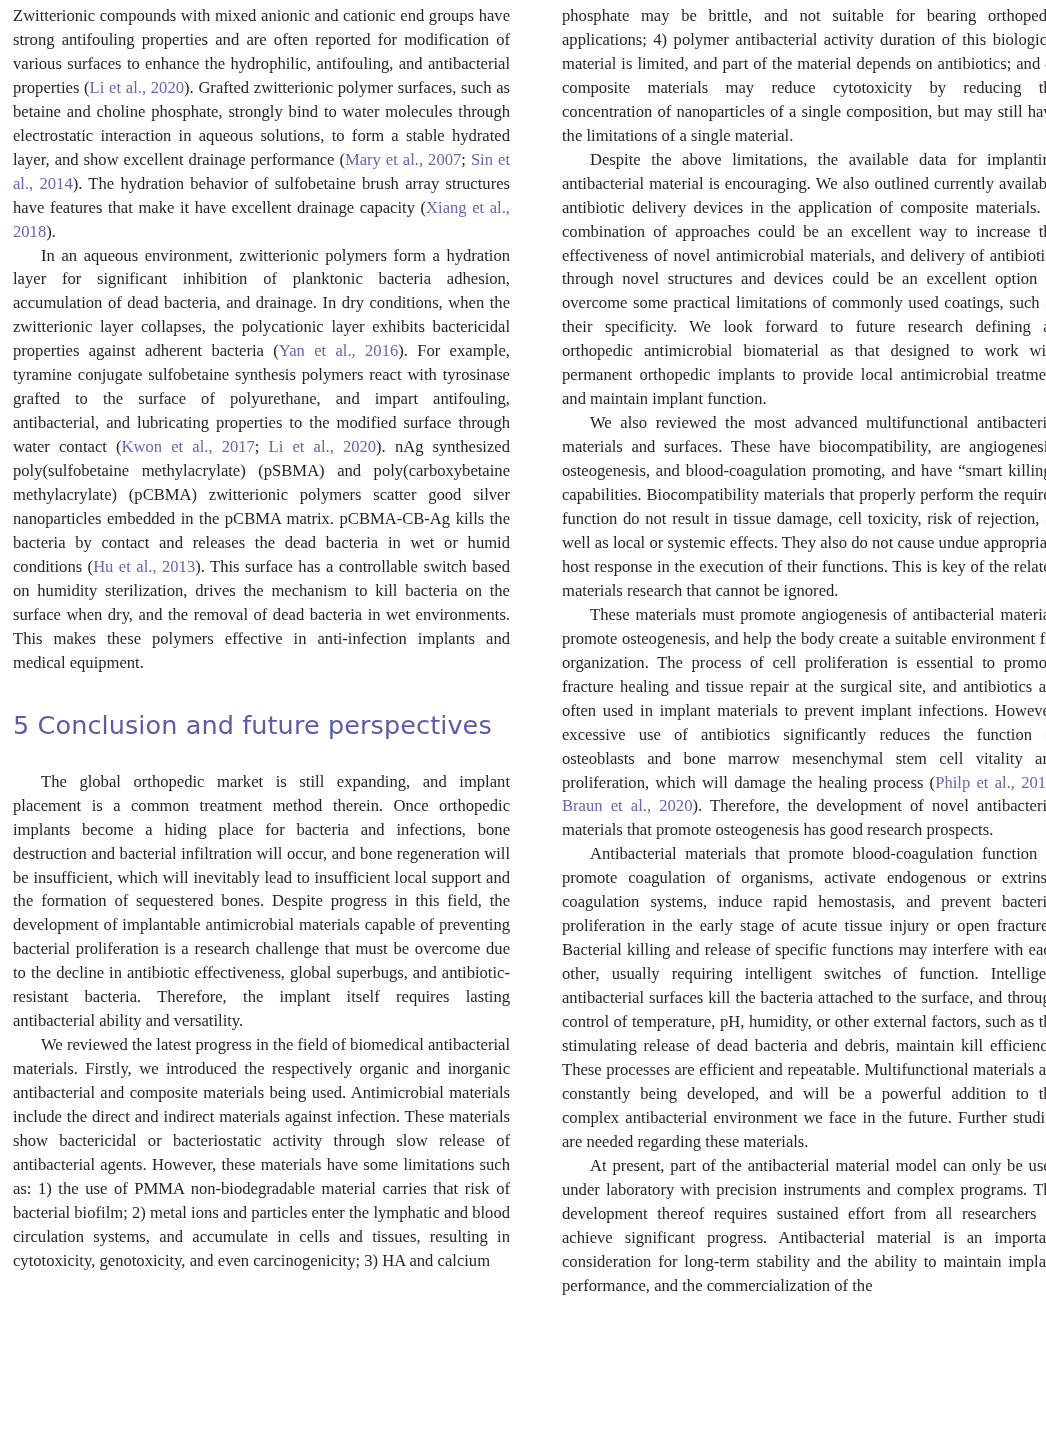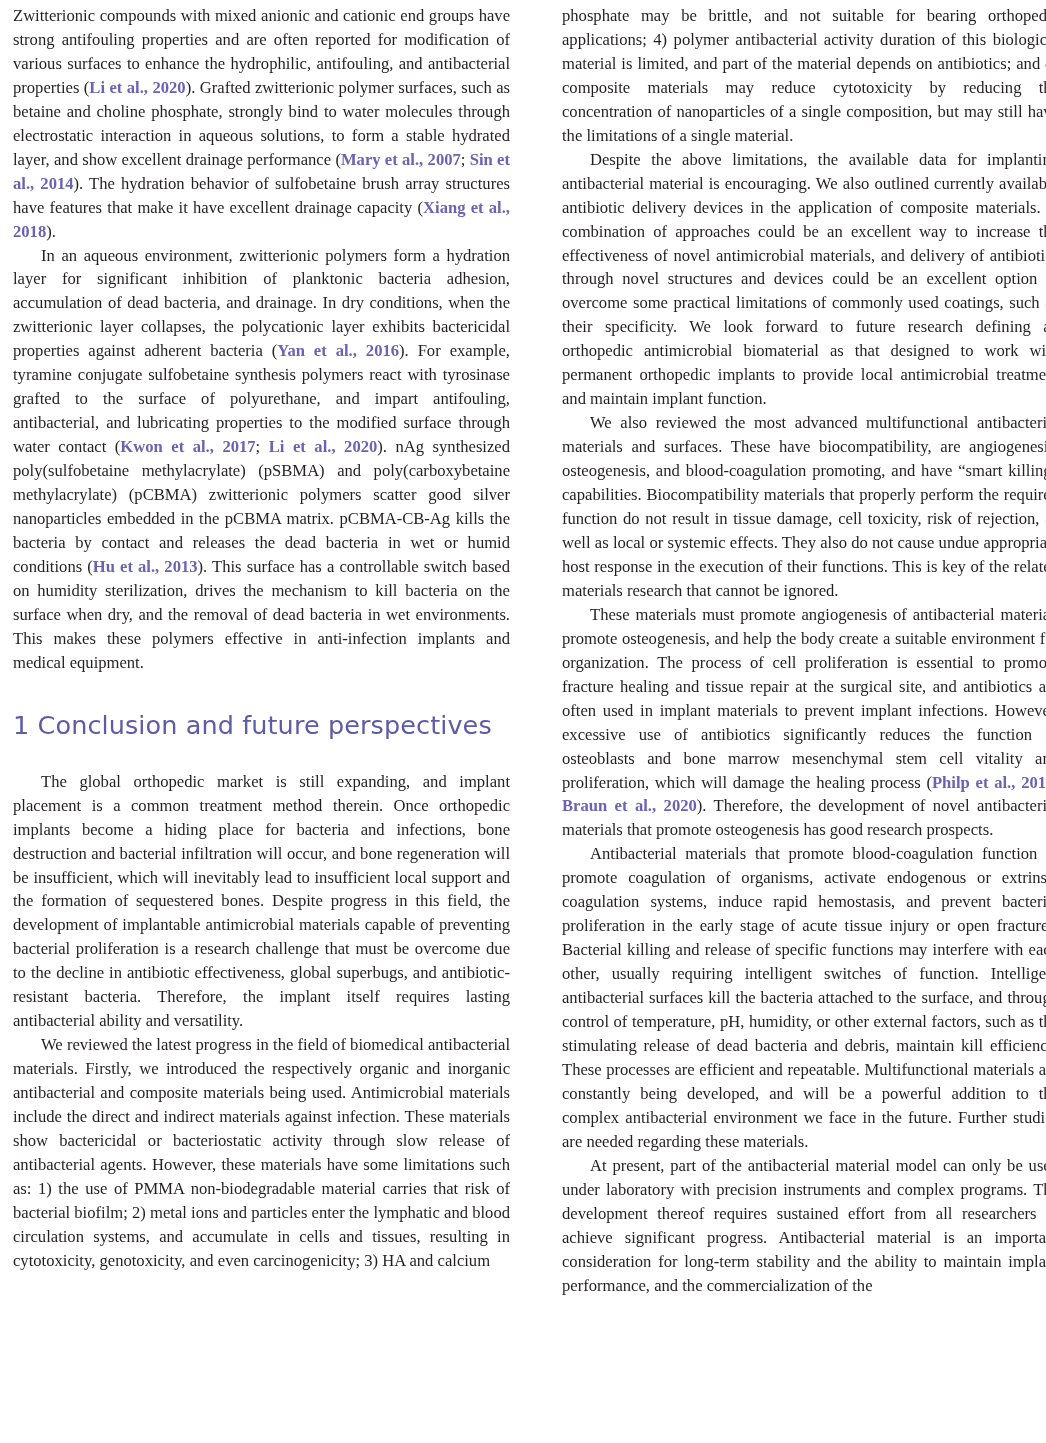--- a/index.html
+++ b/index.html
@@ -10,35 +10,35 @@
   }
   .col {
     position: absolute; top: 4px; width: 497px;
     font-size: 16.6px; line-height: 23.95px;
     text-align: justify; hyphens: none;
   }
   .col.left { left: 13px; }
   .col.right { left: 562px; }
   p { margin: 0; }
   p.indent { text-indent: 28px; }
-  .cite { color: #6a62b3; font-weight: bold; }
+  .cite { color: #6a62b3; }
   h2 {
     margin: 34px 0 29px 0;
     font-family: "DejaVu Sans", "Liberation Sans", sans-serif;
     font-weight: normal; font-size: 25.5px; line-height: 32px;
     color: #5d5ba8; letter-spacing: 0.1px;
   }
 </style>
 </head>
 <body>
 
 <div class="col left">
   <p><span>Zwitterionic compounds with mixed anionic and cationic end groups have strong antifouling properties and are often reported for modification of various surfaces to enhance the hydrophilic, antifouling, and antibacterial properties (</span><span class="cite" style="color: rgb(106, 98, 179);">Li et al., 2020</span><span>). Grafted zwitterionic polymer surfaces, such as betaine and choline phosphate, strongly bind to water molecules through electrostatic interaction in aqueous solutions, to form a stable hydrated layer, and show excellent drainage performance (</span><span class="cite" style="color: rgb(106, 98, 179);">Mary et al., 2007</span><span>; </span><span class="cite" style="color: rgb(106, 98, 179);">Sin et al., 2014</span><span>). The hydration behavior of sulfobetaine brush array structures have features that make it have excellent drainage capacity (</span><span class="cite" style="color: rgb(106, 98, 179);">Xiang et al., 2018</span><span>).</span></p>
   <p class="indent"><span>In an aqueous environment, zwitterionic polymers form a hydration layer for significant inhibition of planktonic bacteria adhesion, accumulation of dead bacteria, and drainage. In dry conditions, when the zwitterionic layer collapses, the polycationic layer exhibits bactericidal properties against adherent bacteria (</span><span class="cite" style="color: rgb(106, 98, 179);">Yan et al., 2016</span><span>). For example, tyramine conjugate sulfobetaine synthesis polymers react with tyrosinase grafted to the surface of polyurethane, and impart antifouling, antibacterial, and lubricating properties to the modified surface through water contact (</span><span class="cite" style="color: rgb(106, 98, 179);">Kwon et al., 2017</span><span>; </span><span class="cite" style="color: rgb(106, 98, 179);">Li et al., 2020</span><span>). nAg synthesized poly(sulfobetaine methylacrylate) (pSBMA) and poly(carboxybetaine methylacrylate) (pCBMA) zwitterionic polymers scatter good silver nanoparticles embedded in the pCBMA matrix. pCBMA-CB-Ag kills the bacteria by contact and releases the dead bacteria in wet or humid conditions (</span><span class="cite" style="color: rgb(106, 98, 179);">Hu et al., 2013</span><span>). This surface has a controllable switch based on humidity sterilization, drives the mechanism to kill bacteria on the surface when dry, and the removal of dead bacteria in wet environments. This makes these polymers effective in anti-infection implants and medical equipment.</span></p>
-  <h2 style="color: rgb(93, 91, 168);">1 Conclusion and future perspectives</h2>
+  <h2 style="color: rgb(93, 91, 168);">5 Conclusion and future perspectives</h2>
   <p class="indent"><span>The global orthopedic market is still expanding, and implant placement is a common treatment method therein. Once orthopedic implants become a hiding place for bacteria and infections, bone destruction and bacterial infiltration will occur, and bone regeneration will be insufficient, which will inevitably lead to insufficient local support and the formation of sequestered bones. Despite progress in this field, the development of implantable antimicrobial materials capable of preventing bacterial proliferation is a research challenge that must be overcome due to the decline in antibiotic effectiveness, global superbugs, and antibiotic-resistant bacteria. Therefore, the implant itself requires lasting antibacterial ability and versatility.</span></p>
   <p class="indent"><span>We reviewed the latest progress in the field of biomedical antibacterial materials. Firstly, we introduced the respectively organic and inorganic antibacterial and composite materials being used. Antimicrobial materials include the direct and indirect materials against infection. These materials show bactericidal or bacteriostatic activity through slow release of antibacterial agents. However, these materials have some limitations such as: 1) the use of PMMA non-biodegradable material carries that risk of bacterial biofilm; 2) metal ions and particles enter the lymphatic and blood circulation systems, and accumulate in cells and tissues, resulting in cytotoxicity, genotoxicity, and even carcinogenicity; 3) HA and calcium</span></p>
 </div>
 
 <div class="col right">
   <p><span>phosphate may be brittle, and not suitable for bearing orthopedic applications; 4) polymer antibacterial activity duration of this biological material is limited, and part of the material depends on antibiotics; and 4) composite materials may reduce cytotoxicity by reducing the concentration of nanoparticles of a single composition, but may still have the limitations of a single material.</span></p>
   <p class="indent"><span>Despite the above limitations, the available data for implanting antibacterial material is encouraging. We also outlined currently available antibiotic delivery devices in the application of composite materials. A combination of approaches could be an excellent way to increase the effectiveness of novel antimicrobial materials, and delivery of antibiotics through novel structures and devices could be an excellent option to overcome some practical limitations of commonly used coatings, such as their specificity. We look forward to future research defining an orthopedic antimicrobial biomaterial as that designed to work with permanent orthopedic implants to provide local antimicrobial treatment and maintain implant function.</span></p>
   <p class="indent"><span>We also reviewed the most advanced multifunctional antibacterial materials and surfaces. These have biocompatibility, are angiogenesis, osteogenesis, and blood-coagulation promoting, and have “smart killing” capabilities. Biocompatibility materials that properly perform the required function do not result in tissue damage, cell toxicity, risk of rejection, as well as local or systemic effects. They also do not cause undue appropriate host response in the execution of their functions. This is key of the related materials research that cannot be ignored.</span></p>
   <p class="indent"><span>These materials must promote angiogenesis of antibacterial material, promote osteogenesis, and help the body create a suitable environment for organization. The process of cell proliferation is essential to promote fracture healing and tissue repair at the surgical site, and antibiotics are often used in implant materials to prevent implant infections. However, excessive use of antibiotics significantly reduces the function of osteoblasts and bone marrow mesenchymal stem cell vitality and proliferation, which will damage the healing process (</span><span class="cite" style="color: rgb(106, 98, 179);">Philp et al., 2017</span><span>; </span><span class="cite" style="color: rgb(106, 98, 179);">Braun et al., 2020</span><span>). Therefore, the development of novel antibacterial materials that promote osteogenesis has good research prospects.</span></p>
   <p class="indent"><span>Antibacterial materials that promote blood-coagulation function to promote coagulation of organisms, activate endogenous or extrinsic coagulation systems, induce rapid hemostasis, and prevent bacterial proliferation in the early stage of acute tissue injury or open fractures. Bacterial killing and release of specific functions may interfere with each other, usually requiring intelligent switches of function. Intelligent antibacterial surfaces kill the bacteria attached to the surface, and through control of temperature, pH, humidity, or other external factors, such as the stimulating release of dead bacteria and debris, maintain kill efficiency. These processes are efficient and repeatable. Multifunctional materials are constantly being developed, and will be a powerful addition to the complex antibacterial environment we face in the future. Further studies are needed regarding these materials.</span></p>

